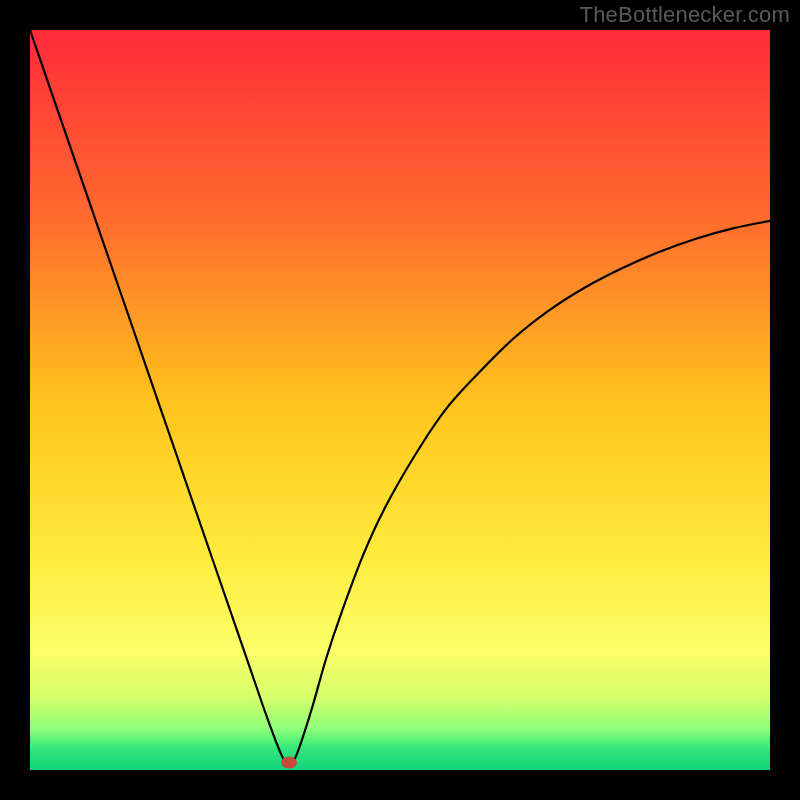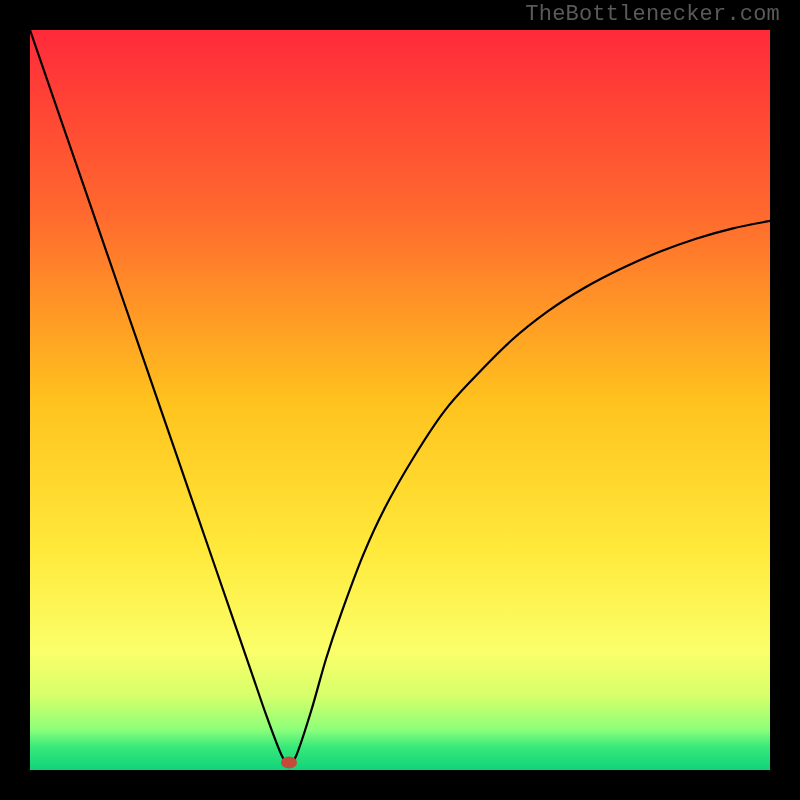--- a/index.html
+++ b/index.html
@@ -13,27 +13,26 @@
   }
   .outer {
     position: relative;
     width: 800px;
     height: 800px;
     background: #000000;
   }
   .watermark {
     position: absolute;
     top: 2px;
-    right: 20px;
+    right: 10px;
     color: #5a5a5a;
     font-size: 22px;
     letter-spacing: 0.2px;
     z-index: 10;
     font-weight: 400;
-    font-family: Liberation Mono, monospace;
   }
   .plot-wrap {
     position: absolute;
     left: 30px;
     top: 30px;
     width: 740px;
     height: 740px;
   }
   svg {
     display: block;

